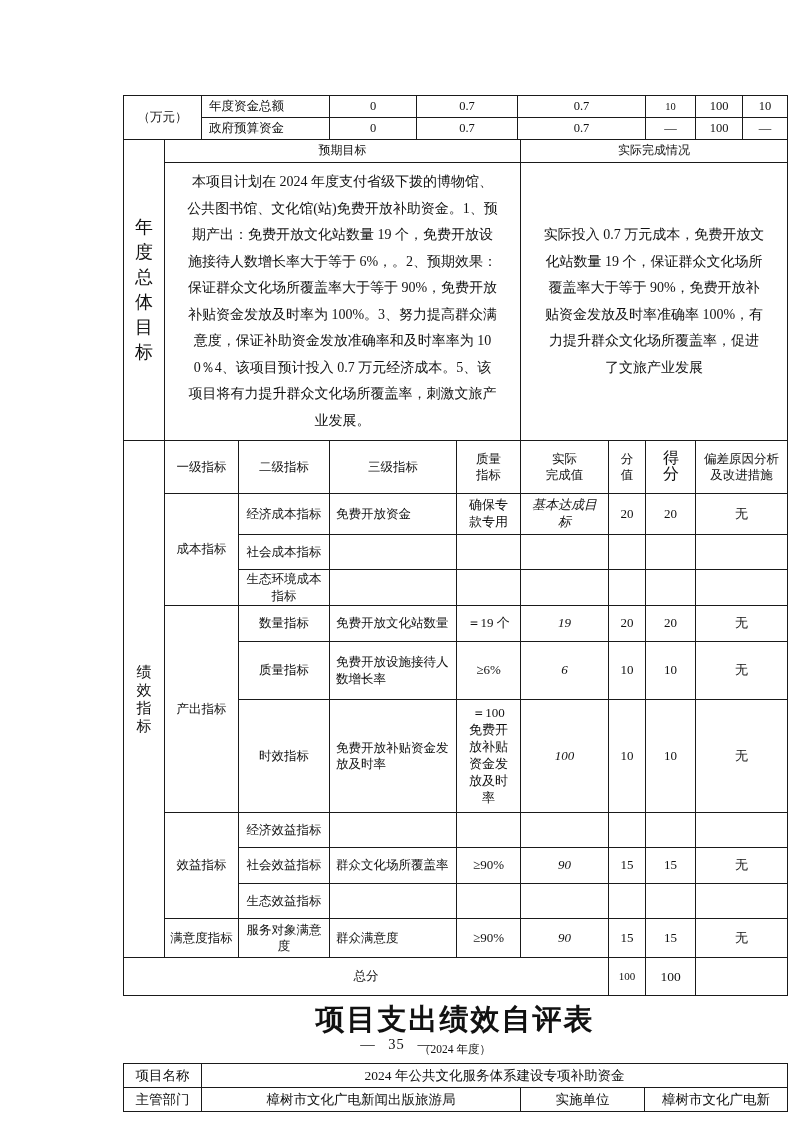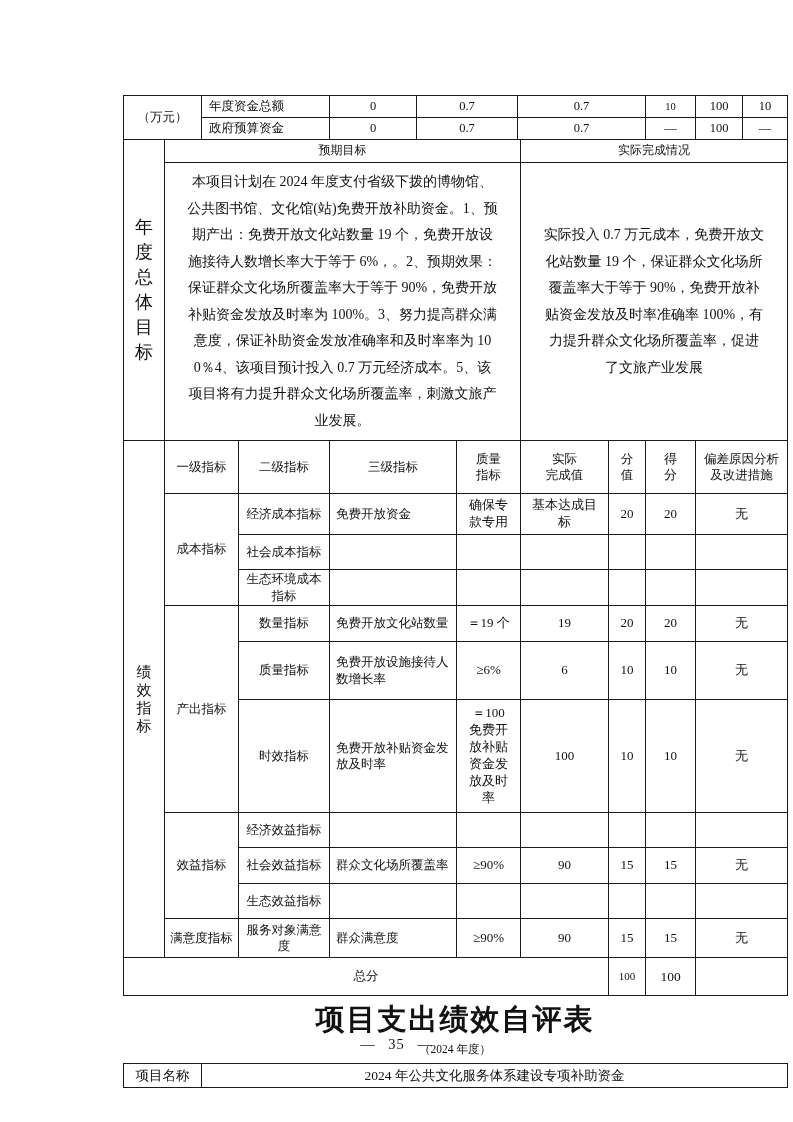--- a/index.html
+++ b/index.html
@@ -39,21 +39,21 @@
     word-break:break-all;
   }
   .vlab{padding:0;}
   .vlab .v2{display:inline-block;width:30px;font-size:18px;line-height:25px;}
   .vlab .v1{display:inline-block;width:15px;font-size:15px;line-height:18px;}
   
   .tC td{font-size:12.5px;}
   .tC .hrow td{height:52px;}
   .tC .tl{text-align:left;padding:2px 6px;}
   .tC .annual{padding:2px 8px;}
-  .tC .actualv{padding:2px 10px;}
+  .tC .actualv{padding:2px 10px;font-style:italic;}
   .tC .numc{font-size:13px;}
   .vspan{display:inline-block;width:40px;}
   
   .r-h37 td{height:36px;}
   .r-h31 td{height:30px;}
   .r-h32 td{height:31px;}
   .r-h54 td{height:53px;}
   .r-h109 td{height:108px;}
   .r-h35 td{height:34px;}
   
@@ -160,21 +160,21 @@
       </colgroup>
       <tbody>
           <tr class="hrow">
         <td rowspan="11" class="vlab"><span class="v1">绩效指标</span></td>
         <td>一级指标</td>
         <td>二级指标</td>
         <td>三级指标</td>
         <td><span class="vspan" style="width:30px">质量指标</span></td>
         <td><span class="vspan">实际 完成值</span></td>
         <td class="vlab"><span class="v1" style="font-size:12.5px;line-height:16px">分值</span></td>
-        <td class="vlab"><span class="v1" style="font-size:13px;line-height:16px">得分</span></td>
+        <td class="vlab"><span class="v1" style="font-size:16px;line-height:16px">得分</span></td>
         <td>偏差原因分析及改进措施</td>
       </tr>
 
       <tr class="r-h37">
         <td rowspan="3">成本指标</td>
         <td>经济成本指标</td>
         <td class="tl">免费开放资金</td>
         <td class="annual numc">确保专款专用</td>
         <td class="actualv numc">基本达成目标</td>
         <td class="numc">20</td>
@@ -296,18 +296,24 @@
         <col style="width:78px">
           <col style="width:319px">
           <col style="width:124px">
           <col style="width:143px">
       </colgroup>
       <tbody>
           <tr>
         <td>项目名称</td>
         <td colspan="3">2024 年公共文化服务体系建设专项补助资金</td>
       </tr>
+      <tr>
+        <td>主管部门</td>
+        <td>樟树市文化广电新闻出版旅游局</td>
+        <td>实施单位</td>
+        <td>樟树市文化广电新</td>
+      </tr>
     </tbody>
       </table>
   </div>
 
   <div class="pageno">— 35 —</div>
 </div>
 
 </body></html>

